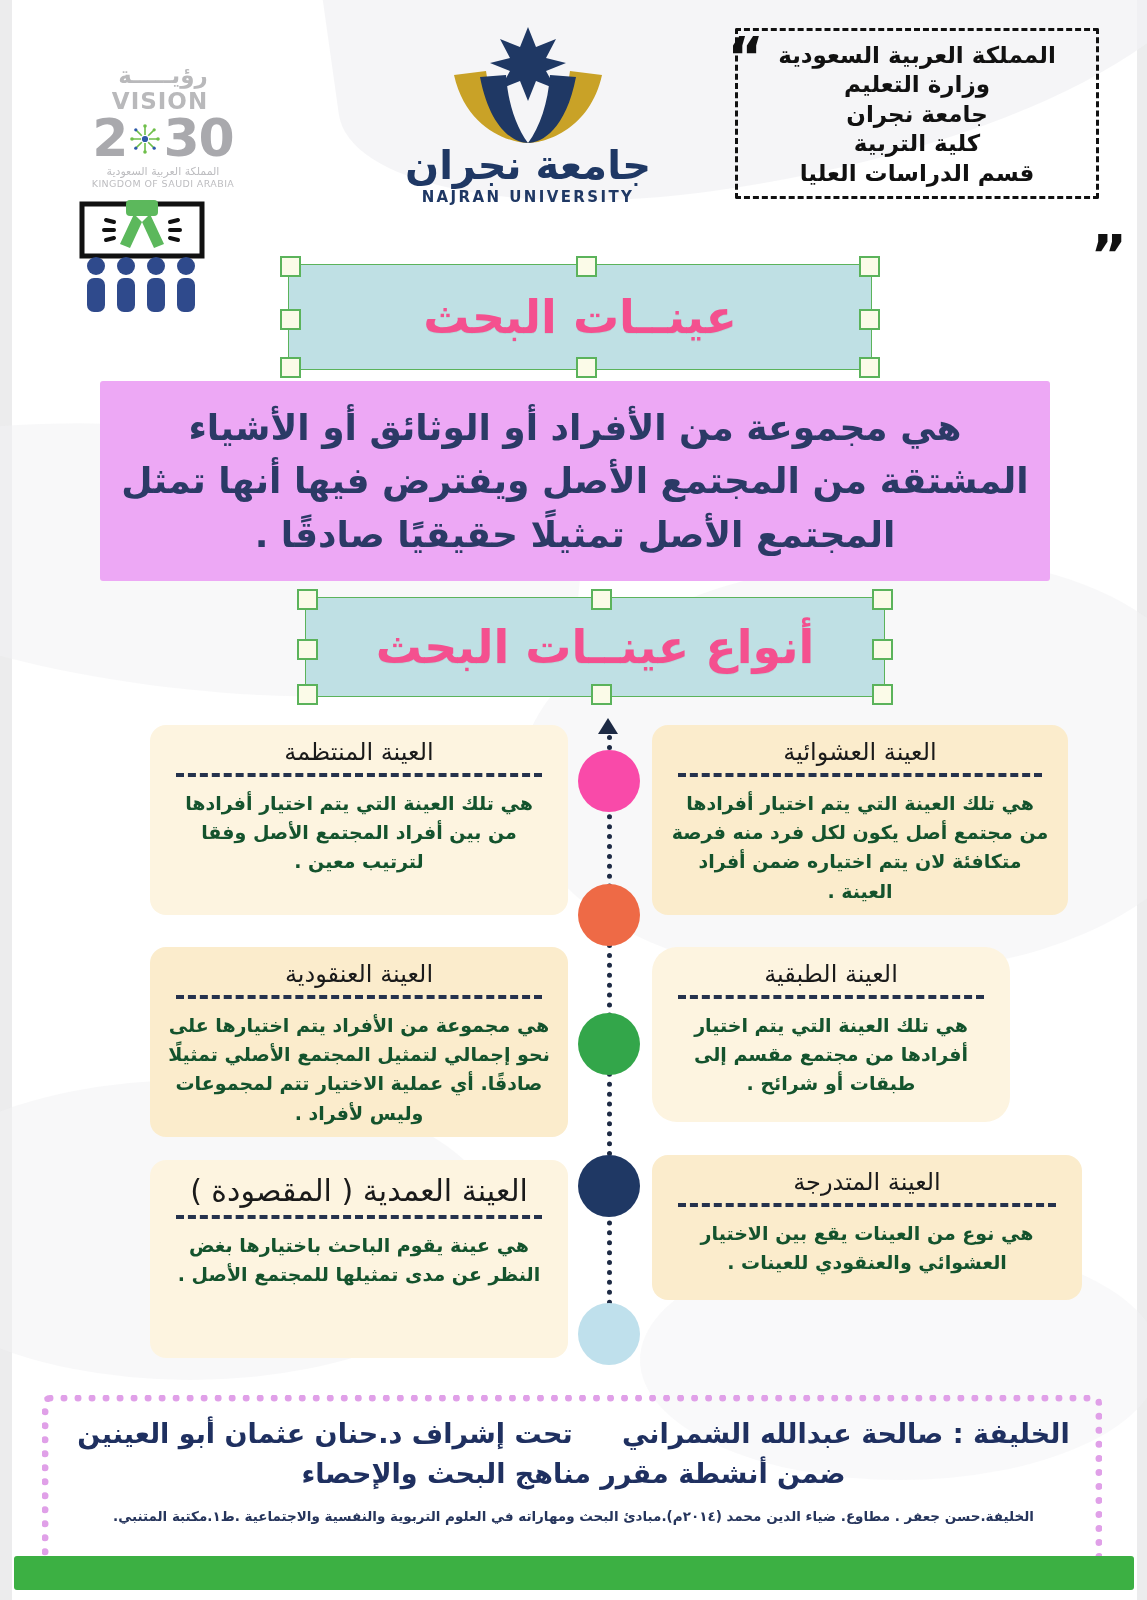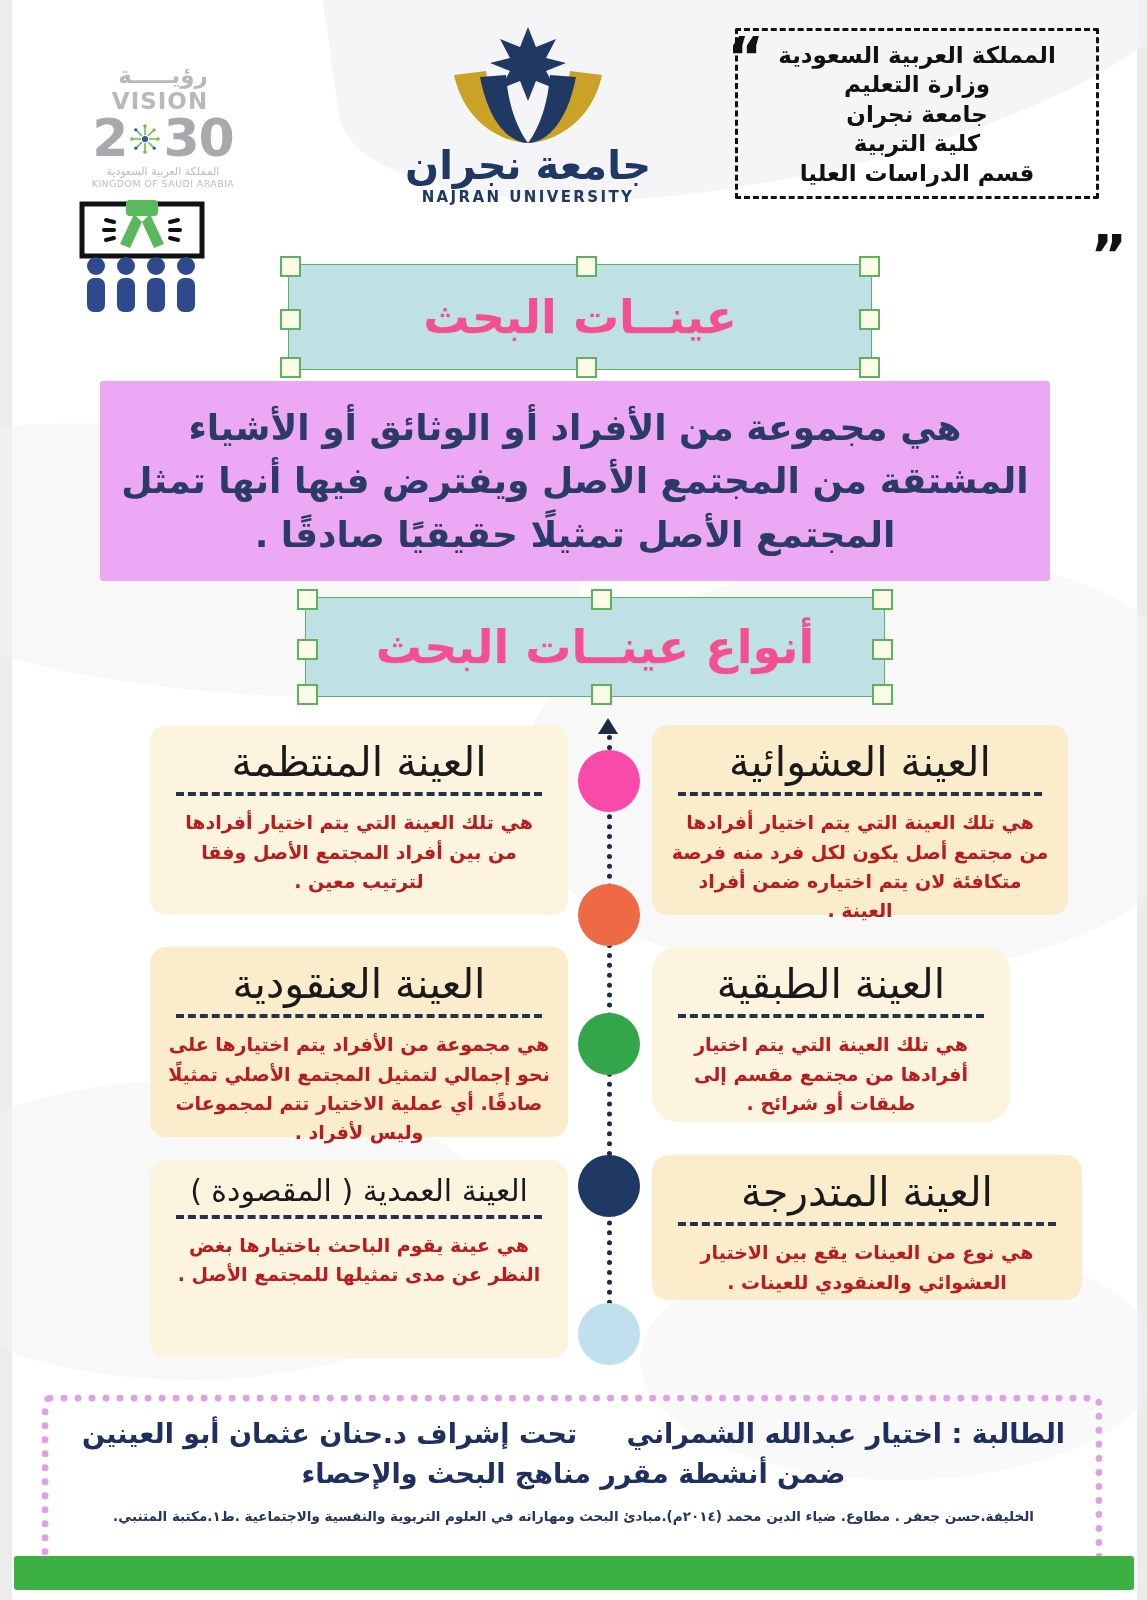--- a/index.html
+++ b/index.html
@@ -88,27 +88,27 @@
   }
   .tl-dot{position:absolute;width:62px;height:62px;border-radius:50%;left:578px;}
 
   
   .card{
     position:absolute;background:#fbeccc;border-radius:16px;
     padding:14px 18px 16px 18px;box-sizing:border-box;text-align:center;
   }
   .card.light{background:#fdf4e0;}
   .card h3{
-    margin:0;font-size:41px;font-weight:400;color:#1a1a1a;line-height:1.15;
+    margin:0;font-size:24px;font-weight:400;color:#1a1a1a;line-height:1.15;
   }
   .card .dash{
     height:0;border-top:4px dashed #25324d;margin:6px 8px 12px 8px;
   }
   .card p{
-    margin:0;font-size:19px;font-weight:700;color:#b91c1c;line-height:1.55;
+    margin:0;font-size:19px;font-weight:700;color:#14532d;line-height:1.55;
   }
 
   
   #footer{
     position:absolute;left:42px;top:1395px;width:1060px;height:170px;
     border:7px dotted #e0a0e8;border-radius:8px;box-sizing:border-box;
     background:transparent;
   }
   .f-line1{
     position:absolute;left:0;right:0;top:1418px;text-align:center;
@@ -282,20 +282,20 @@
   </div>
 
   <div class="card light" style="left:150px;top:1160px;width:418px;height:198px;">
     <h3 style="font-size:30px;">العينة العمدية ( المقصودة )</h3>
     <div class="dash"></div>
     <p>هي عينة يقوم الباحث باختيارها بغض النظر عن مدى تمثيلها للمجتمع الأصل .</p>
   </div>
 
   <div id="footer"></div>
   <div class="f-line1">
-    <span>الطالبة : اختيار عبدالله الشمراني</span>
+    <span>الخليفة : صالحة عبدالله الشمراني</span>
     <span class="sup">تحت إشراف د.حنان عثمان أبو العينين</span>
   </div>
   <div class="f-line2">ضمن أنشطة مقرر مناهج البحث والإحصاء</div>
   <div class="f-ref">الخليفة.حسن جعفر . مطاوع. ضياء الدين محمد (٢٠١٤م).مبادئ البحث ومهاراته في العلوم التربوية والنفسية والاجتماعية .ط١.مكتبة المتنبي.</div>
   <div class="green-bar"></div>
 
 </div>
 
 </body></html>

